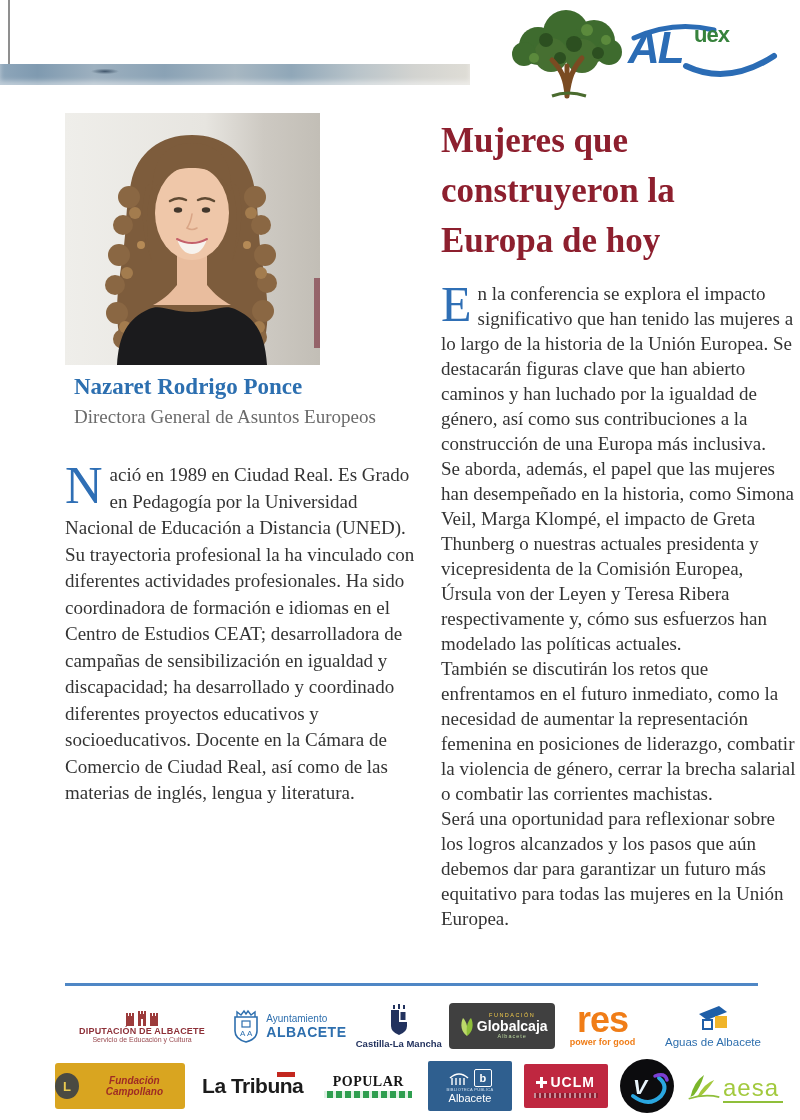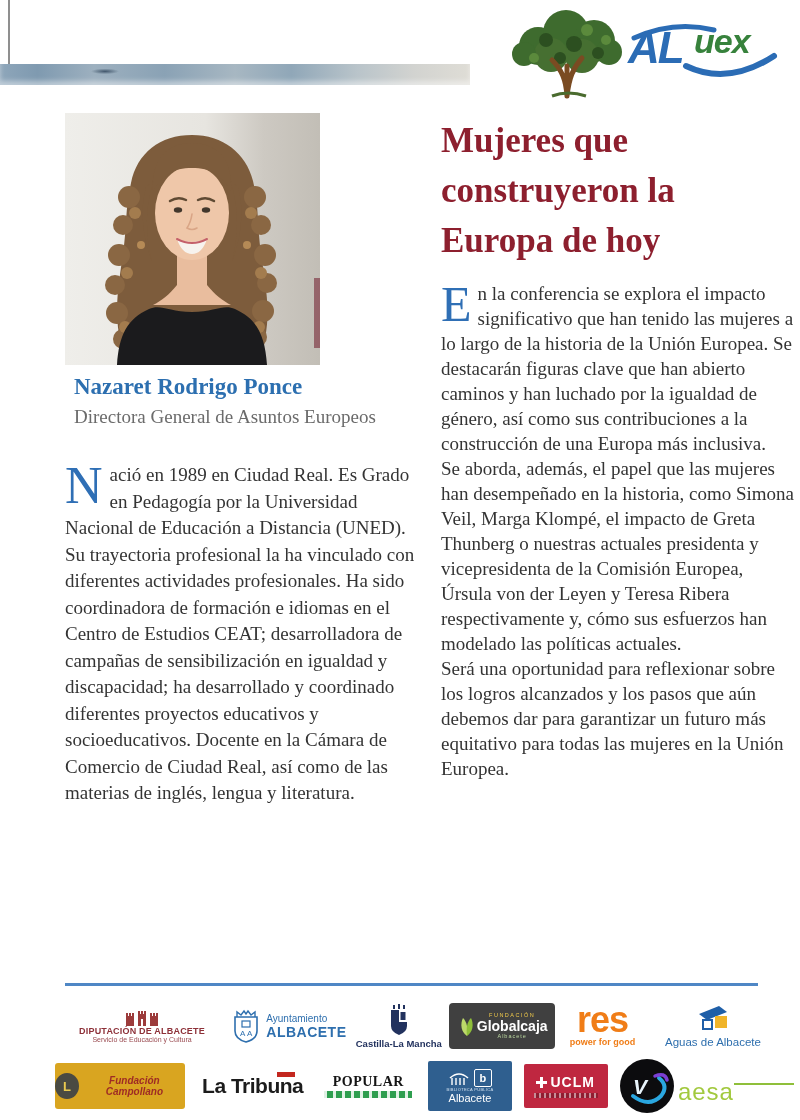--- a/index.html
+++ b/index.html
@@ -12,21 +12,21 @@
         background-image:
           radial-gradient(ellipse 20px 4px at 105px 35%, #41566b 0%, rgba(65,86,107,0) 70%),
           linear-gradient(90deg,#8ea6ba 0%,#7f9ab0 8%,#9db0bf 20%,#8aa2b5 35%,#a7b7c2 50%,
                           #90a7b8 62%,#b9c4ca 76%,#d2d3d0 88%,#dfddd6 100%);
         box-shadow:inset 0 -4px 5px rgba(255,255,255,.45);}
   .tree{position:absolute;left:494px;top:6px;width:152px;height:94px;}
   .brand{position:absolute;left:624px;top:18px;width:156px;height:66px;font-family:"Liberation Sans",sans-serif;}
   .brand svg{position:absolute;left:0;top:0;}
   .brand .al{position:absolute;left:4px;top:8px;font-size:44px;font-weight:bold;font-style:italic;
              color:#2b6cb5;letter-spacing:-2px;line-height:1;}
-  .brand .uex{position:absolute;left:70px;top:6px;font-size:34px;font-weight:bold;font-style:italic;
+  .brand .uex{position:absolute;left:70px;top:6px;font-size:22px;font-weight:bold;
               color:#37823c;letter-spacing:-1px;line-height:1;}
 
   
   .photo{position:absolute;left:65px;top:113px;width:255px;height:252px;}
   .person-name{position:absolute;left:74px;top:374px;font-size:23px;font-weight:bold;color:#2c6fb0;}
   .person-role{position:absolute;left:74px;top:406px;font-size:19px;color:#6b6b6b;}
   .bio{position:absolute;left:65px;top:462px;width:352px;font-size:19px;line-height:26.5px;color:#343434;}
   .bio p,.art-body p{margin:0;}
   .dropcap{float:left;font-size:52px;line-height:42px;padding:3px 7px 0 0;color:#2f6fb5;}
 
@@ -82,21 +82,21 @@
   .bib .bsq{width:16px;height:16px;border:1.5px solid #fff;border-radius:2px;color:#fff;
             font-size:11px;font-weight:bold;display:flex;align-items:center;justify-content:center;}
   .bib .t0{font-size:4px;color:#cfe0ef;letter-spacing:.3px;}
   .bib .t1{font-size:11px;color:#ffffff;}
   .uclm{width:84px;height:44px;background:#bf2740;border-radius:2px;}
   .uclm .t1{font-size:14px;font-weight:bold;color:#ffffff;letter-spacing:1px;display:flex;align-items:center;gap:3px;}
   .uclm .strip{width:64px;height:5px;margin-top:3px;background:#8f1d30;
                background-image:repeating-linear-gradient(90deg,rgba(255,255,255,.5) 0 2px,rgba(255,255,255,0) 2px 5px);}
   .vp{width:56px;height:56px;}
   .aesa{width:96px;flex-direction:row;align-items:flex-end;gap:2px;}
-  .aesa .tx{display:flex;align-items:flex-start;}
+  .aesa .tx{display:flex;flex-direction:column;align-items:flex-start;}
   .aesa .t1{font-size:24px;line-height:22px;color:#a2c93e;letter-spacing:1px;}
   .aesa .line{width:60px;height:2px;background:#8fbf3a;margin-top:2px;}
 </style>
 </head>
 <body>
 
 <div class="page">
 
   <div class="edge-line"></div>
   <div class="band"></div>
@@ -190,20 +190,21 @@
   <div class="bio">
     <p><span class="dropcap">N</span><span>ació en 1989 en Ciudad Real. Es Grado en Pedagogía por la Universidad Nacional de Educación a Distancia (UNED).</span></p>
     <p>Su trayectoria profesional la ha vinculado con diferentes actividades profesionales. Ha sido coordinadora de formación e idiomas en el Centro de Estudios CEAT; desarrolladora de campañas de sensibilización en igualdad y discapacidad;  ha desarrollado y coordinado diferentes proyectos educativos y socioeducativos. Docente en la Cámara de Comercio de Ciudad Real, así como de las materias de inglés, lengua y literatura.</p>
   </div>
 
   <div class="article">
     <h1 class="art-title">Mujeres que construyeron la Europa de hoy</h1>
     <div class="art-body">
       <p><span class="dropcap-e">E</span><span>n la conferencia se explora el impacto significativo que han tenido las mujeres a lo largo de la historia de la Unión Europea. Se destacarán figuras clave que han abierto caminos y han luchado por la igualdad de género, así como sus contribuciones a la construcción de una Europa más inclusiva.</span></p>
       <p>Se aborda, además, el papel que las mujeres han desempeñado en la historia, como Simona Veil, Marga Klompé, el impacto de Greta Thunberg o nuestras actuales presidenta y vicepresidenta de la Comisión Europea, Úrsula von der Leyen y Teresa Ribera respectivamente y, cómo sus esfuerzos han modelado las políticas actuales.</p>
+      <p>También se discutirán los retos que enfrentamos en el futuro inmediato, como la necesidad de aumentar la representación femenina en posiciones de liderazgo, combatir la violencia de género, cerrar la brecha salarial o combatir las corrientes machistas.</p>
       <p>Será una oportunidad para reflexionar sobre los logros alcanzados y los pasos que aún debemos dar para garantizar un futuro más equitativo para todas las mujeres en la Unión Europea.</p>
     </div>
   </div>
 
   <div class="rule"></div>
 
   <div class="row1 sans">
 
     <div class="lg dip">
       <svg width="36" height="16" viewBox="0 0 36 16">

